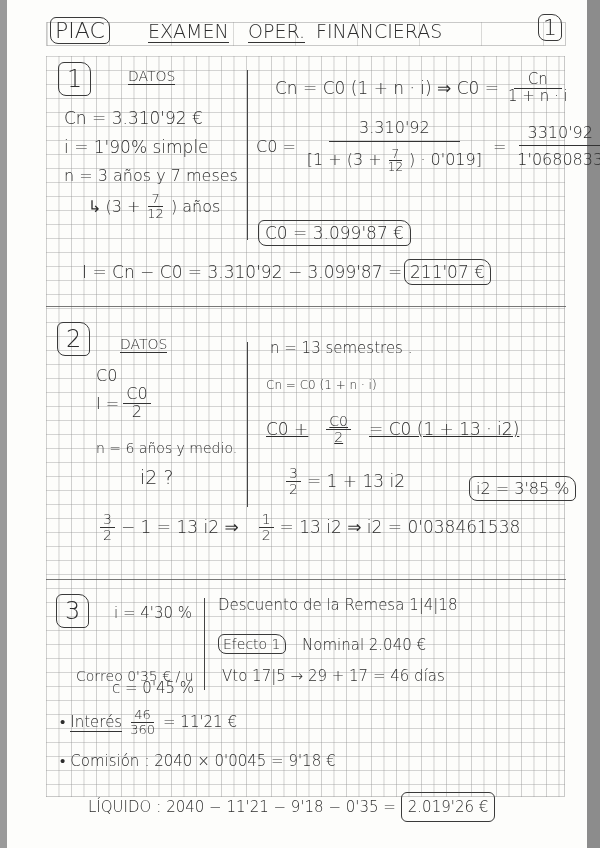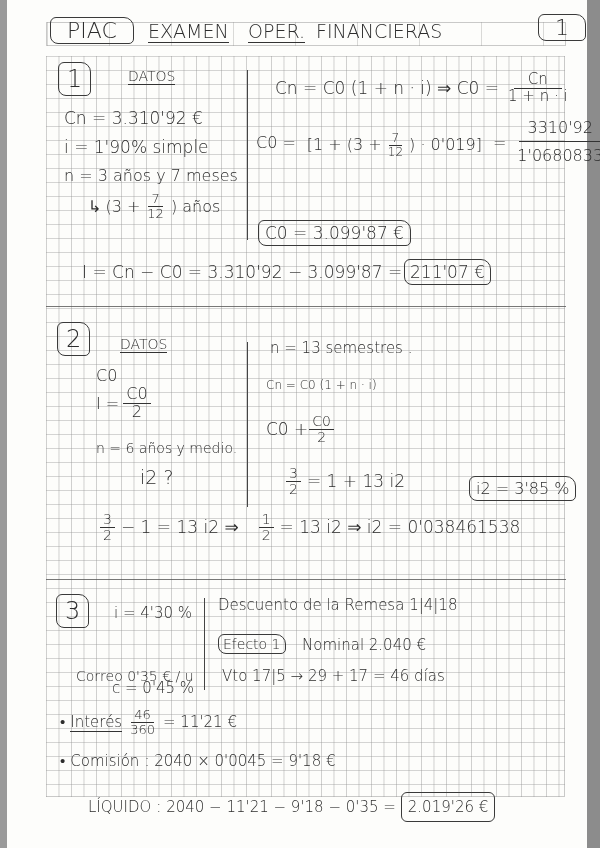--- a/index.html
+++ b/index.html
@@ -20,21 +20,21 @@
     border-right:1px solid rgba(150,150,150,0.5);
     border-bottom:1px solid rgba(150,150,150,0.5);
   }
   .title-band {
     position:absolute; left:46px; top:22px; width:518px; height:22px;
     border:1px solid rgba(150,150,150,0.5);
     background-image: linear-gradient(to right, rgba(150,150,150,0.35) 1px, transparent 1px);
     background-size:62px 22px;
   }
   .hw { position:absolute; white-space:nowrap; color:#2d2d2d; font-family:"DejaVu Sans", sans-serif; font-weight:300; }
-  .box { border:1.3px solid #3a3a3a; border-radius:6px 10px 5px 8px; padding:0 16px; }
+  .box { border:1.3px solid #3a3a3a; border-radius:6px 10px 5px 8px; padding:0 4px; }
   .ul { border-bottom:1.3px solid #333; }
   .frac { display:inline-flex; flex-direction:column; align-items:center; vertical-align:middle; line-height:1.05;justify-content:space-between; }
   .frac .num { border-bottom:1.3px solid #333; padding:0 3px; }
   .frac .den { padding:0 3px; }
   .vline { position:absolute; width:1.3px; background:#444; }
   .hline { position:absolute; height:1.4px; background:#555; opacity:0.8; }
 </style>
 </head>
 <body>
 
@@ -74,20 +74,21 @@
     <span>Cn = C0 (1 + n · i)  ⇒  C0 =</span>
     <span class="frac" style="font-size:15px;">
       <span class="num" style="padding:0 14px;">Cn</span>
       <span class="den">1 + n · i</span>
     </span>
   </div>
 
   <div class="hw" style="left:256px;top:120px;font-size:16px;display:flex;align-items:center;gap:8px;">
     <span>C0 =</span>
     <span class="frac">
+      <span class="num" style="padding:0 30px 4px;">3.310'92</span>
       <span class="den" style="display:flex;align-items:center;gap:3px;padding-top:6px;">
         <span>[1 + (3 +</span>
         <span class="frac" style="font-size:12px;">
           <span class="num">7</span>
           <span class="den">12</span>
         </span>
         <span>) · 0'019]</span>
       </span>
     </span>
     <span>=</span>
@@ -116,26 +117,27 @@
       <span class="den">2</span>
     </span>
   </div>
   <span class="hw" style="left:96px;top:440px;font-size:14px;">n = 6 años y medio.</span>
   <span class="hw" style="left:96px;top:466px;font-size:19px;margin-left:44px;">i2 ?</span>
 
   <div class="vline" style="left:247px;top:342px;height:165px;"></div>
 
   <span class="hw" style="left:270px;top:339px;font-size:15px;">n = 13 semestres .</span>
   <span class="hw" style="left:266px;top:378px;font-size:12px;">Cn = C0 (1 + n · i)</span>
-  <div class="hw" style="left:266px;top:414px;font-size:17px;display:flex;align-items:center;gap:1px;">
+  <div class="hw" style="left:266px;top:414px;font-size:17px;display:flex;align-items:center;gap:18px;text-decoration:underline;">
     <span>C0 +</span>
     <span class="frac" style="font-size:14px;">
       <span class="num">C0</span>
       <span class="den">2</span>
     </span>
+    <span>= C0 (1 + 13 · i2)</span>
   </div>
   <div class="hw" style="left:286px;top:466px;font-size:17px;display:flex;align-items:center;gap:6px;">
     <span class="frac" style="font-size:14px;">
       <span class="num">3</span>
       <span class="den">2</span>
     </span>
     <span>= 1 + 13 i2</span>
   </div>
   <span class="hw box" style="left:469px;top:476px;font-size:16px;padding:2px 6px;">i2 = 3'85 %</span>
 

